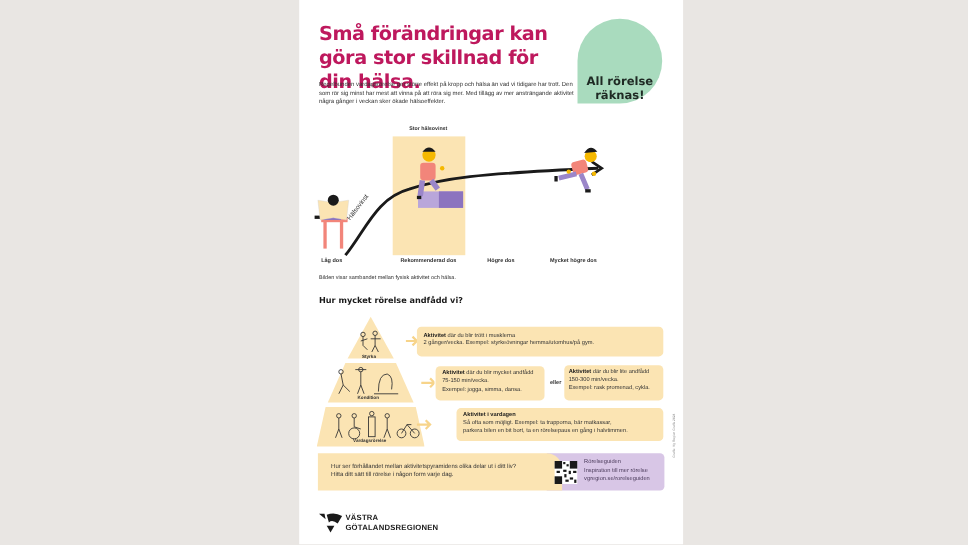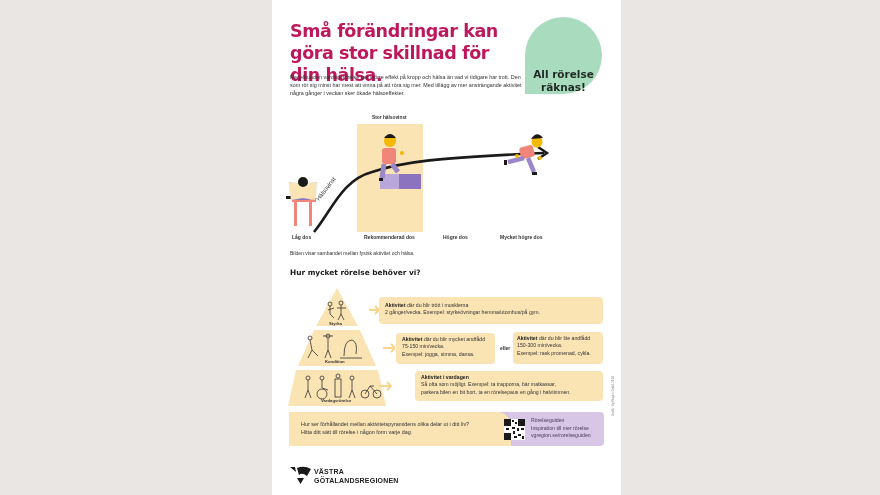--- a/index.html
+++ b/index.html
@@ -80,21 +80,21 @@
     <div class="lbl" style="left:43px;top:88px;font-size:6px;font-weight:normal;transform:rotate(-52deg);transform-origin:left top;">Hälsovinst</div>
 
     <div class="lbl" style="left:20px;top:124px;">Låg dos</div>
     <div class="lbl" style="left:92px;top:124px;">Rekommenderad dos</div>
     <div class="lbl" style="left:171px;top:124px;">Högre dos</div>
     <div class="lbl" style="left:228px;top:124px;">Mycket högre dos</div>
   </div>
 
   <div class="caption">Bilden visar sambandet mellan fysisk aktivitet och hälsa.</div>
 
-  <h2 class="h2">Hur mycket rörelse behöver vi?</h2>
+  <h2 class="h2">Hur mycket rörelse andfådd vi?</h2>
 
   <svg class="pyr" viewBox="0 0 98 124">
     <polygon points="49,2 70,40 28,40" fill="#fbe4b3"></polygon>
     <polygon points="26,44 72,44 88,80 10,80" fill="#fbe4b3"></polygon>
     <polygon points="8,84 90,84 98,120 0,120" fill="#fbe4b3"></polygon>
     <g stroke="#333" stroke-width="0.8" fill="none">
       <circle cx="42" cy="18" r="2"></circle>
         <path d="M42 20 L42 28 L46 32 M40 24 L46 22"></path>
       <circle cx="53" cy="17" r="2"></circle>
         <path d="M53 19 L53 28 L50 34 M53 28 L56 34 M49 22 L58 22"></path>

